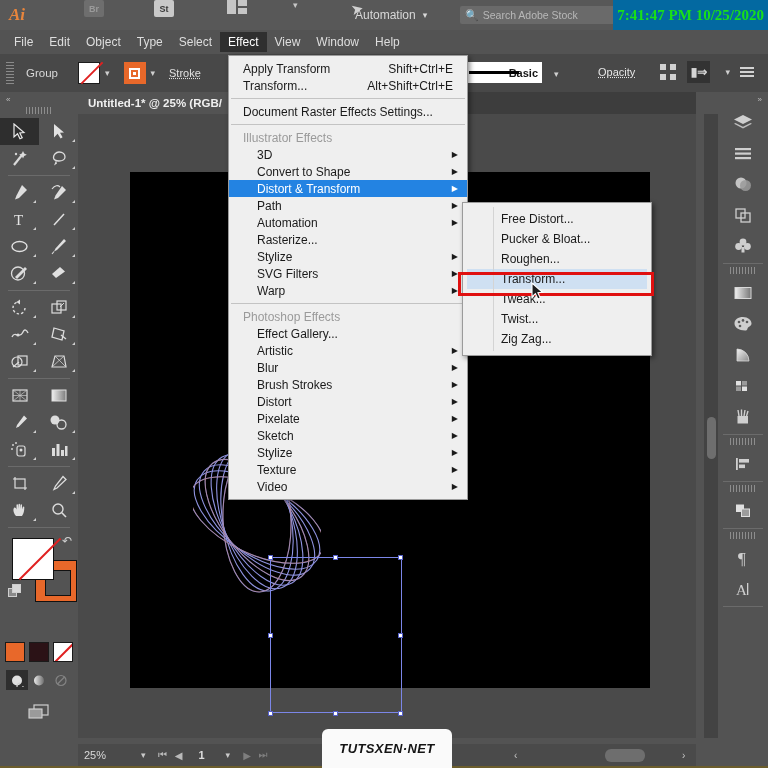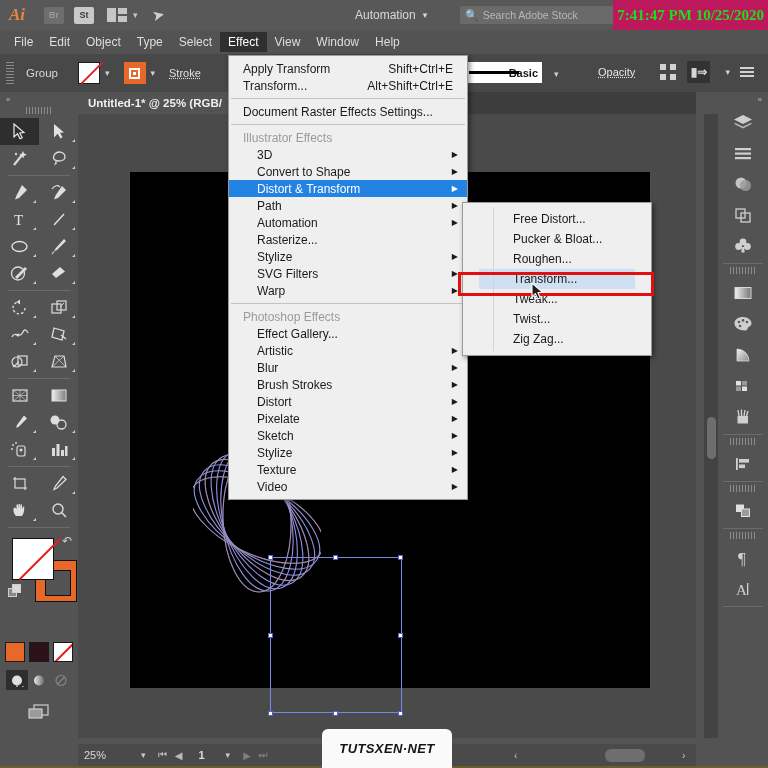--- a/index.html
+++ b/index.html
@@ -9,21 +9,21 @@
     background:#535353;
     color:#d6d6d6;
     font-size:11px;
     position:relative;
     -webkit-font-smoothing:antialiased;
   }
 
   
   #appbar{
     position:absolute; left:0; top:0; width:768px; height:30px;
-    background:#585858; display:flex; align-items:center;
+    background:#585858; display:flex; gap:40px;
   }
   .ai-logo{
     width:34px; height:30px; display:flex; align-items:center; justify-content:center;
     color:#e8853c; font-size:17px; font-weight:bold; font-style:italic;
     font-family:"Liberation Serif", serif;
   }
   .sq-icon{
     width:20px;height:17px; margin-left:10px;
     display:flex;align-items:center;justify-content:center;
     font-size:9px;font-weight:bold; border-radius:2px;
@@ -41,21 +41,21 @@
     position:absolute; left:355px; top:0; height:30px;
     display:flex;align-items:center; gap:7px; font-size:12px; color:#d8d8d8;
   }
   .search-box{
     position:absolute; left:460px; top:6px; width:175px; height:18px;
     background:#6a6a6a; border-radius:2px; display:flex;align-items:center; padding-left:5px; gap:4px;
   }
   .search-box .mag{ color:#cfcfcf; font-size:11px; }
   .search-box .ph{ color:#b8b8b8; font-size:10.5px; }
   .clock{
-    position:absolute; right:0; top:0; height:31px; background:#be185d;
+    position:absolute; right:0; top:0; height:31px; background:#0369a1;
     color:#19e019; font-family:"Liberation Serif", serif; font-weight:bold;
     font-size:15px; display:flex;align-items:center; padding:0 4px; letter-spacing:0px;
   }
 
   
   #menubar{
     position:absolute;left:0;top:30px;width:768px;height:24px;
     background:#535353; display:flex;align-items:center; padding-left:6px;
   }
   .mi{ padding:3px 8px; font-size:12px; color:#dedede; cursor:default; }
@@ -206,21 +206,21 @@
   .em-row.hdr{ color:#9a9a9a;padding-left:14px;}
   .em-sc{ position:absolute;right:14px;font-size:12px;}
   .em-ar{ position:absolute;right:9px;font-size:8px;}
   .em-sep{ height:1px;background:#c3c3c3;margin:4px 2px;}
   .em-pad{ height:4px;}
 
   
   #submenu{
     position:absolute;left:462px;top:202px;width:190px;
     background:#efefef;border:1px solid #9b9b9b;color:#1a1a1a;font-size:12px;
-    box-shadow:2px 2px 5px rgba(0,0,0,.45); z-index:50; padding:6px 16px;
+    box-shadow:2px 2px 5px rgba(0,0,0,.45); z-index:50; padding:6px 4px;
   }
   .sm-row{ height:20px;display:flex;align-items:center;padding-left:34px;}
   .sm-row.selrow{ background:#cfe0f2;}
   #submenu:before{content:"";position:absolute;left:30px;top:4px;bottom:4px;width:1px;background:#d4d4d4;}
   #redbox{ position:absolute;left:458px;top:272px;width:196px;height:24px;
     border:3px solid #e01010; z-index:60; pointer-events:none;}
   #cursor{ position:absolute;left:531px;top:282px;z-index:70;}
 
   
   #watermark{

